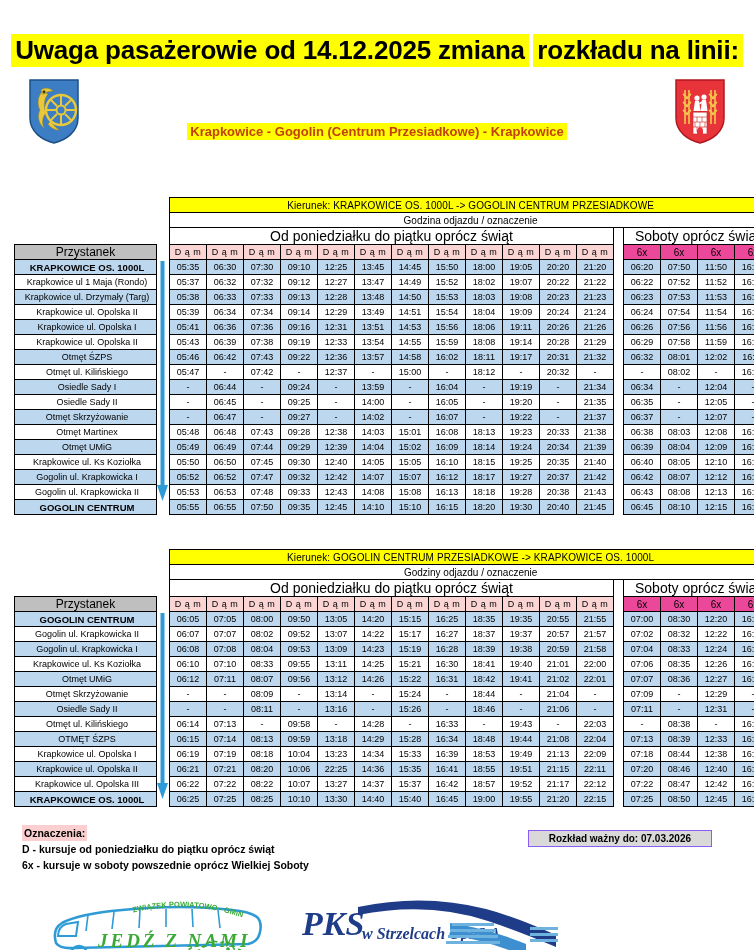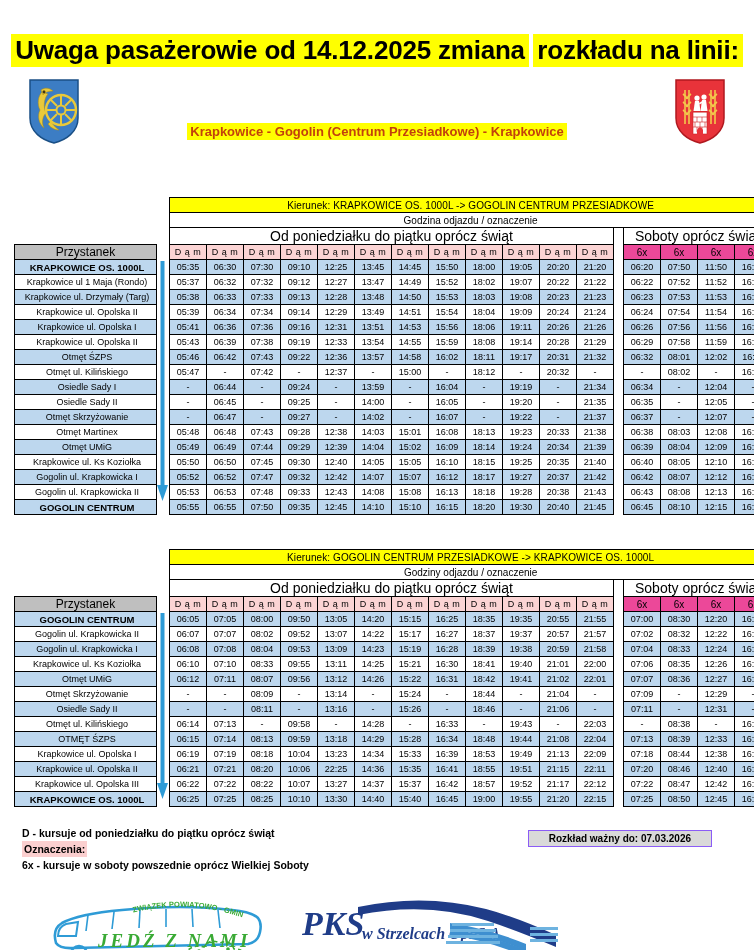--- a/index.html
+++ b/index.html
@@ -999,22 +999,22 @@
       </tbody>
   </table>
   <svg class="arrow-overlay" style="left:142px;top:62px;" width="13" height="190" viewBox="0 0 13 190">
     <line x1="6.5" y1="2" x2="6.5" y2="174" stroke="#2E9BD6" stroke-width="4"></line>
     <polygon points="1,172 12,172 6.5,188" fill="#2E9BD6"></polygon>
   </svg>
 </div>
 
 <div class="footer">
   <div class="legend">
+    <div><span class="head">Oznaczenia:</span></div>
     <div>D - kursuje od poniedziałku do piątku oprócz świąt</div>
-    <div><span class="head">Oznaczenia:</span></div>
     <div>6x - kursuje w soboty powszednie oprócz Wielkiej Soboty</div>
   </div>
 
   <div class="valid-box">Rozkład ważny do: 07.03.2026</div>
 
   <div class="logo-bus">
     <svg width="230" height="80" viewBox="0 0 230 80">
       <path d="M20 46 q-4 -14 6 -20 q16 -9 60 -13 q60 -6 110 0 q20 2 26 8 q4 5 2 14 q-2 10 -12 12 l-174 4 q-14 1 -18 -5 z" fill="none" stroke="#2E9BD6" stroke-width="2.6"></path>
       <path d="M30 27 q-8 3 -8 12 h18 l2 -14 z" fill="none" stroke="#2E9BD6" stroke-width="2"></path>
       <g stroke="#2E9BD6" stroke-width="1.6" fill="none">

